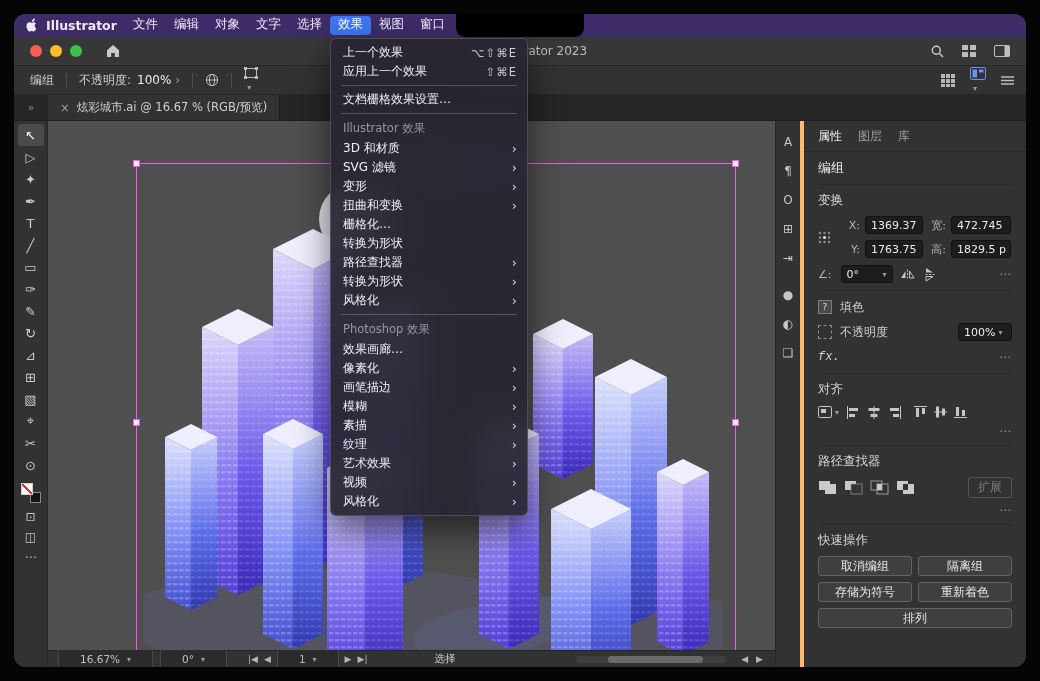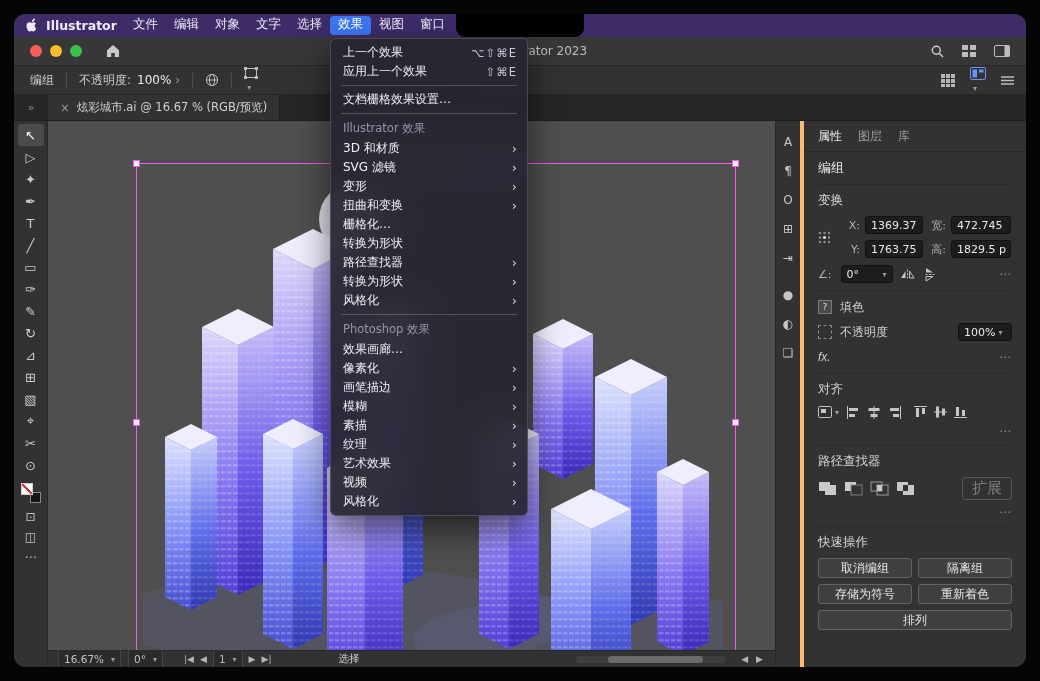--- a/index.html
+++ b/index.html
@@ -67,21 +67,21 @@
 .city{position:absolute;left:95px;top:68px}
 .sel-box{position:absolute;left:88px;top:42px;width:600px;height:520px;border:1px solid #ef5cf0;pointer-events:none}
 .handle{position:absolute;width:7px;height:7px;background:#fdeffd;border:1px solid #ee58ee}
 .h-tl{left:-4px;top:-4px}.h-tc{left:50%;margin-left:-4px;top:-4px}.h-tr{right:-4px;top:-4px}
 .h-ml{left:-4px;top:50%;margin-top:-4px}.h-mr{right:-4px;top:50%;margin-top:-4px}
 
 
 .statusbar{height:17px;background:#323232;border-top:1px solid #262626;display:flex;align-items:center;
            font-size:10.5px;color:#c2c2c2;padding:0 10px;gap:7px;flex:none}
 .sb-field{display:flex;align-items:center;gap:4px;background:#2b2b2b;border:1px solid #454545;
-          border-radius:2px;height:24px;padding:0 5px;white-space:nowrap}
+          border-radius:2px;height:24px;padding:0 21px;white-space:nowrap}
 .sb-nav{display:flex;align-items:center;gap:6px;margin-left:14px;font-size:9px;color:#b5b5b5}
 .sb-status{margin-left:60px;color:#d0d0d0}
 .sb-track{margin-left:auto;width:150px;height:7px;background:#3e3e3e;border-radius:4px;position:relative}
 .sb-thumb{position:absolute;left:32px;top:0;width:95px;height:7px;background:#6a6a6a;border-radius:4px}
 .sb-arrows{display:flex;gap:8px;font-size:9px;color:#b5b5b5;margin:0 2px 0 8px}
 
 
 .right-strip{width:25px;background:#323232;border-left:1px solid #272727;display:flex;flex-direction:column;
              align-items:center;padding-top:6px;flex:none}
 .strip-icon{height:29px;width:100%;display:flex;align-items:center;justify-content:center;color:#c6c6c6;font-size:12px}
@@ -112,25 +112,25 @@
 .ap-row{display:flex;align-items:center;gap:8px;margin-bottom:7px;height:18px}
 .sw{width:14px;height:14px;flex:none}
 .sw-fill{background:#4a4a4a;border:1px solid #7d7d7d;display:flex;align-items:center;justify-content:center;
          font-size:9px;color:#ddd}
 .sw-stroke{border:3px solid #8a8a8a;background:transparent}
 .sw-op{border:1px dashed #8a8a8a;background:transparent}
 .ap-right{margin-left:auto;display:flex;align-items:center;gap:5px}
 .stepper{display:flex;flex-direction:column;gap:2px;align-items:center}
 .step-up{width:0;height:0;border-left:3.5px solid transparent;border-right:3.5px solid transparent;border-bottom:4px solid #a8a8a8}
 .step-down{width:0;height:0;border-left:3.5px solid transparent;border-right:3.5px solid transparent;border-top:4px solid #a8a8a8}
-.fx-label{font-family:Liberation Sans, sans-serif;font-style:italic;color:#cfcfcf}
+.fx-label{font-family:Liberation Mono, monospace;font-style:italic;color:#cfcfcf}
 
 .icon-row{display:flex;align-items:center;gap:7px}
 .al-btn,.pf-btn{display:flex;align-items:center;justify-content:center}
-.expand-btn{margin-left:auto;border:1px solid #555;color:#7d7d7d;border-radius:3px;padding:1px 9px;font-size:15px}
+.expand-btn{margin-left:auto;border:1px solid #555;color:#7d7d7d;border-radius:3px;padding:1px 9px;font-size:12px}
 
 .qa-grid{display:grid;grid-template-columns:1fr 1fr;gap:6px}
 .qa-btn{height:20px;background:#3f3f3f;border:1px solid #636363;border-radius:3px;display:flex;
         align-items:center;justify-content:center;font-size:12px;color:#e6e6e6}
 .qa-btn.wide{grid-column:1/3}
 
 
 .effects-menu{position:absolute;left:316px;top:24px;width:198px;background:rgba(40,37,50,0.94);
   border:1px solid rgba(170,160,190,0.28);border-radius:6px;padding:4px 0;z-index:35;
   box-shadow:0 14px 34px rgba(0,0,0,.55);backdrop-filter:blur(14px)}

